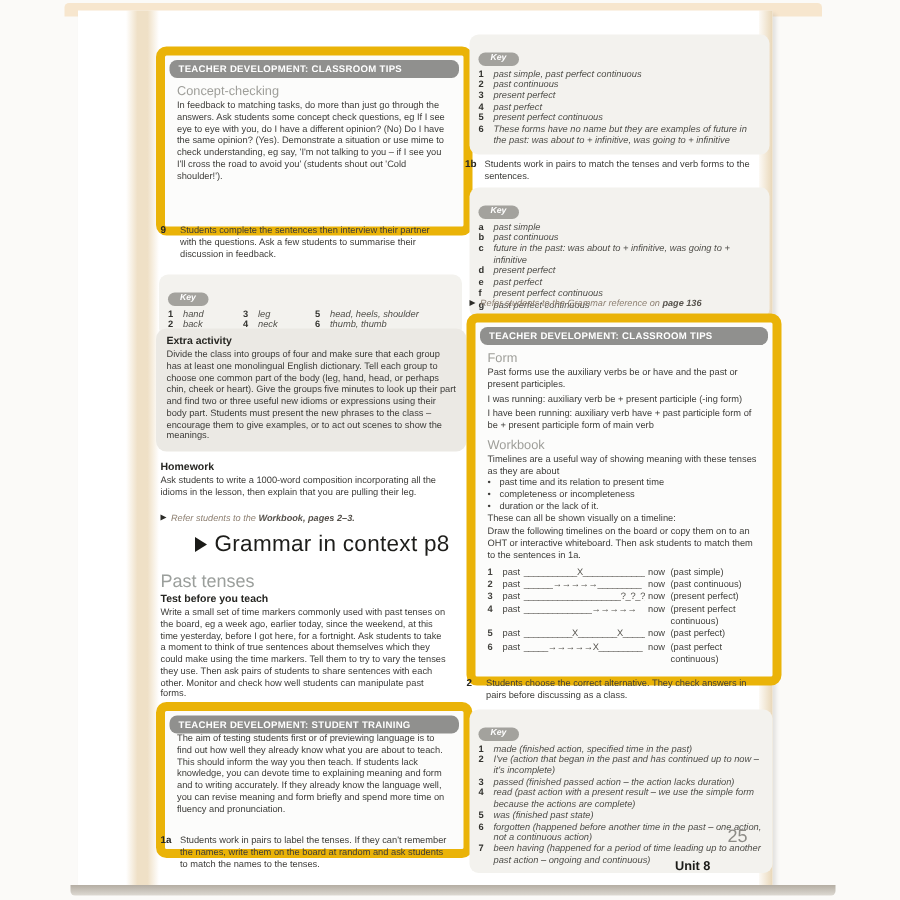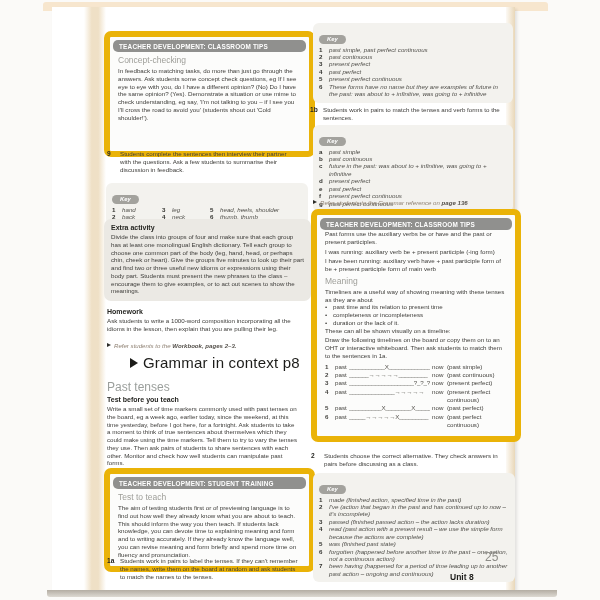--- a/index.html
+++ b/index.html
@@ -129,21 +129,20 @@
 <div class="abs h2" style="left:107px;top:380px;">Past tenses</div>
 
 <div class="abs" style="left:107px;top:396px;width:191px;">
   <div class="boldtitle">Test before you teach</div>
   <div class="bt">Write a small set of time markers commonly used with past tenses on the board, eg a week ago, earlier today, since the weekend, at this time yesterday, before I got here, for a fortnight. Ask students to take a moment to think of true sentences about themselves which they could make using the time markers. Tell them to try to vary the tenses they use. Then ask pairs of students to share sentences with each other. Monitor and check how well students can manipulate past forms.</div>
 </div>
 
 <div class="abs tipbox" style="left:104px;top:468px;width:193px;min-height:82px;">
   <div class="tipbar">TEACHER DEVELOPMENT: STUDENT TRAINING</div>
   <div class="pad">
-    <div class="tiptitle">Test to teach</div>
     <div class="bt">The aim of testing students first or of previewing language is to find out how well they already know what you are about to teach. This should inform the way you then teach. If students lack knowledge, you can devote time to explaining meaning and form and to writing accurately. If they already know the language well, you can revise meaning and form briefly and spend more time on fluency and pronunciation.</div>
   </div>
 </div>
 
 <div class="abs numitem" style="left:107px;top:557px;width:191px;">
   <span class="nmark">1a</span>
   <span class="bt" style="flex:1;">Students work in pairs to label the tenses. If they can't remember the names, write them on the board at random and ask students to match the names to the tenses.</span>
 </div>
 
 <div class="abs keywrap" style="left:313px;top:23px;width:188px;">
@@ -212,24 +211,25 @@
 </div>
 
 <div class="abs refer" style="left:313px;top:199px;width:188px;">
   <span class="tri"></span>
   <span><span>Refer students to the Grammar reference on</span>&nbsp;<b>page 136</b></span>
 </div>
 
 <div class="abs tipbox" style="left:311px;top:209px;width:192px;">
   <div class="tipbar">TEACHER DEVELOPMENT: CLASSROOM TIPS</div>
   <div class="pad">
+    <div class="tiptitle">Form</div>
     <div class="bt mb2">Past forms use the auxiliary verbs be or have and the past or present participles.</div>
     <div class="bt mb2">I was running: auxiliary verb be + present participle (-ing form)</div>
     <div class="bt">I have been running: auxiliary verb have + past participle form of be + present participle form of main verb</div>
-    <div class="tiptitle">Meaning</div>
+    <div class="tiptitle">Workbook</div>
     <div class="bt">Timelines are a useful way of showing meaning with these tenses as they are about</div>
     <div class="bullets">
       <div class="bt bul">past time and its relation to present time</div>
       <div class="bt bul">completeness or incompleteness</div>
       <div class="bt bul">duration or the lack of it.</div>
     </div>
     <div class="bt mb2">These can all be shown visually on a timeline:</div>
     <div class="bt">Draw the following timelines on the board or copy them on to an OHT or interactive whiteboard. Then ask students to match them to the sentences in 1a.</div>
     <div class="timelines">
       <div class="tlrow">

